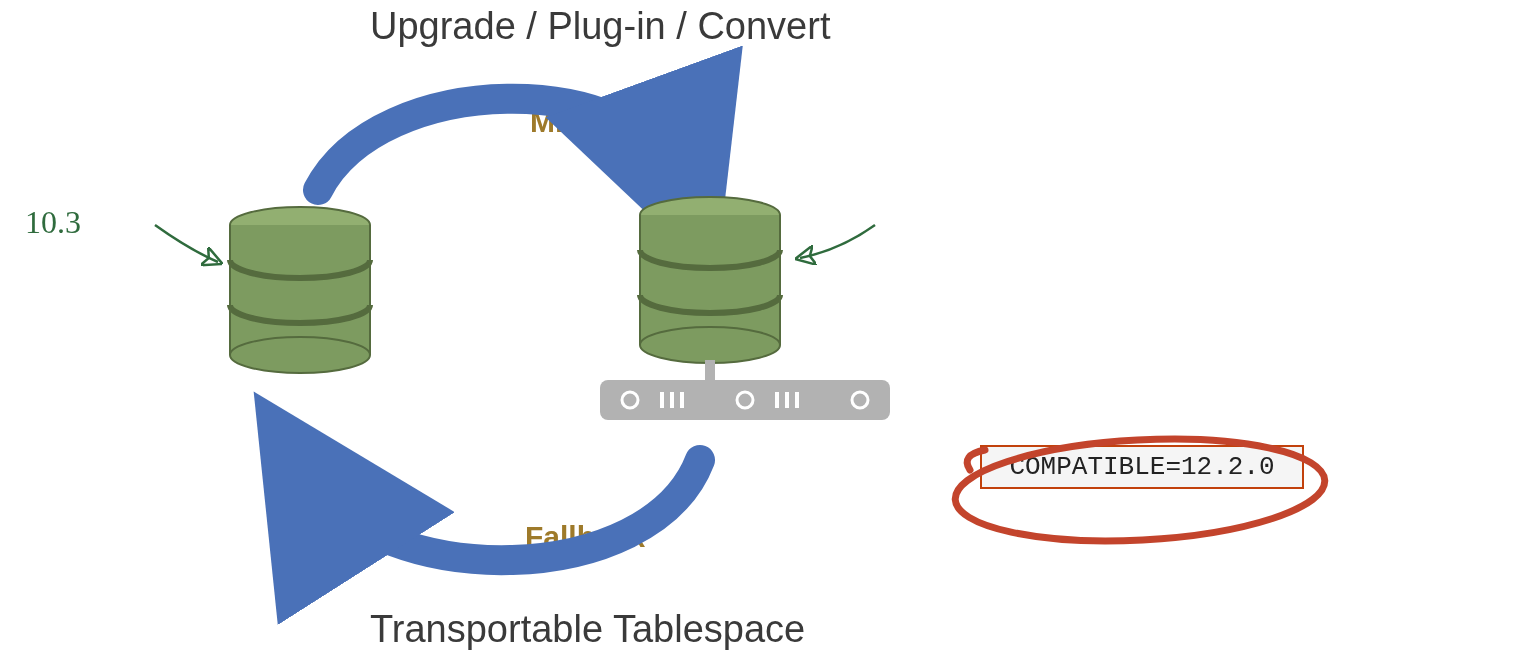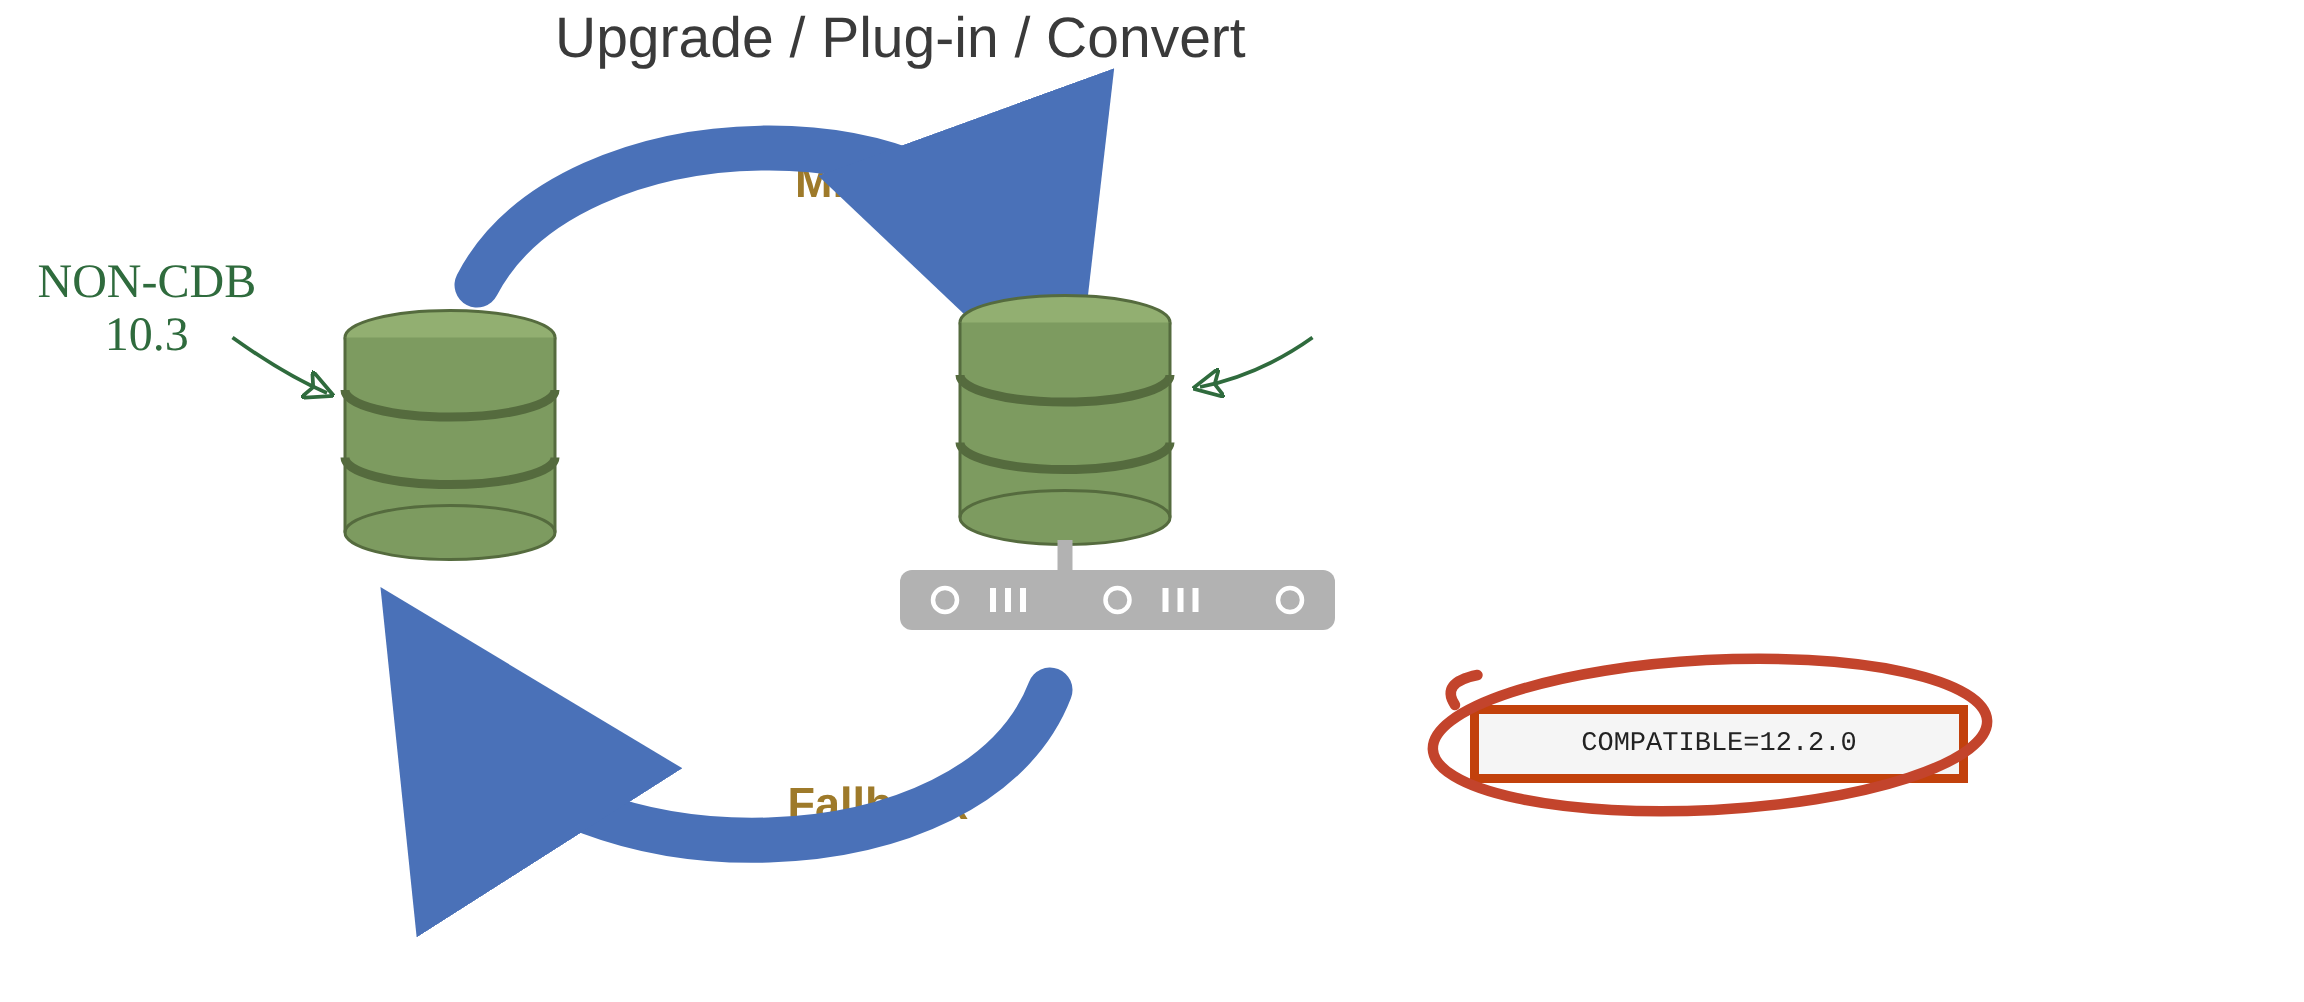--- a/index.html
+++ b/index.html
@@ -5,34 +5,35 @@
   html,body{margin:0;padding:0;width:1536px;height:668px;background:#fff;font-family:Arial,Helvetica,sans-serif;}
   #stage{position:relative;width:1536px;height:668px;}
   .lbl{position:absolute;white-space:nowrap;}
   .title-top{left:370px;top:5px;font-size:38px;color:#3a3a3a;font-weight:500;}
   .title-bot{left:370px;top:608px;font-size:38px;color:#3a3a3a;font-weight:500;}
   .migrate{left:530px;top:105px;font-size:30px;font-weight:700;color:#9e7a2a;}
   .fallback{left:525px;top:520px;font-size:30px;font-weight:700;color:#9e7a2a;}
   .hand{font-family:"Comic Sans MS","Segoe Script",cursive;color:#2f6b3d;font-size:32px;line-height:1.1;text-align:center;}
   .noncdb{left:25px;top:170px;}
   .pdb{left:880px;top:165px;}
-  .compat-box{position:absolute;left:980px;top:470px;width:320px;height:40px;background:#f5f5f5;border:6px solid #c2410c;display:flex;align-items:center;justify-content:center;font-family:"Courier New",monospace;font-size:18px;color:#222;}
+  .compat-box{position:absolute;left:980px;top:445px;width:320px;height:40px;background:#f5f5f5;border:2px solid #c2410c;display:flex;align-items:center;justify-content:center;font-family:"Courier New",monospace;font-size:26px;color:#222;}
   svg.overlay{position:absolute;left:0;top:0;width:1536px;height:668px;pointer-events:none;}
 </style>
 </head>
 <body>
 
 <div id="stage">
 
   <div class="lbl title-top">Upgrade / Plug-in / Convert</div>
+  <div class="lbl title-bot">Transportable Tablespace</div>
   <div class="lbl migrate">Migrate</div>
   <div class="lbl fallback">Fallback</div>
 
   <div class="lbl hand noncdb">
-    <span>NON-CDB</span><br>
+    <br>
     <span>10.3</span>
   </div>
 
   <div class="compat-box">COMPATIBLE=12.2.0</div>
 
   <svg class="overlay" viewBox="0 0 1536 668">
     <defs>
       <marker id="arrowBlue" viewBox="0 0 10 10" refX="5" refY="5" markerWidth="7" markerHeight="7" orient="auto-start-reverse">
         <path d="M0,0 L10,5 L0,10 z" fill="#4a71b8"></path>
       </marker>

